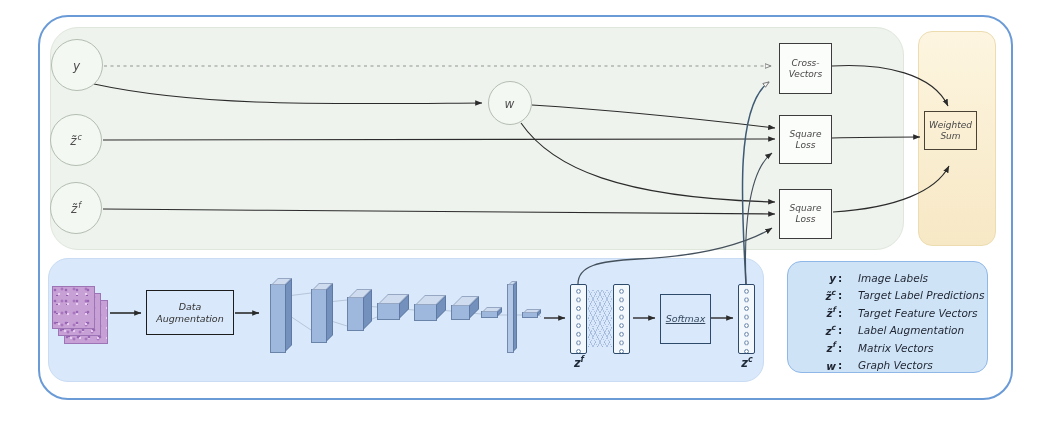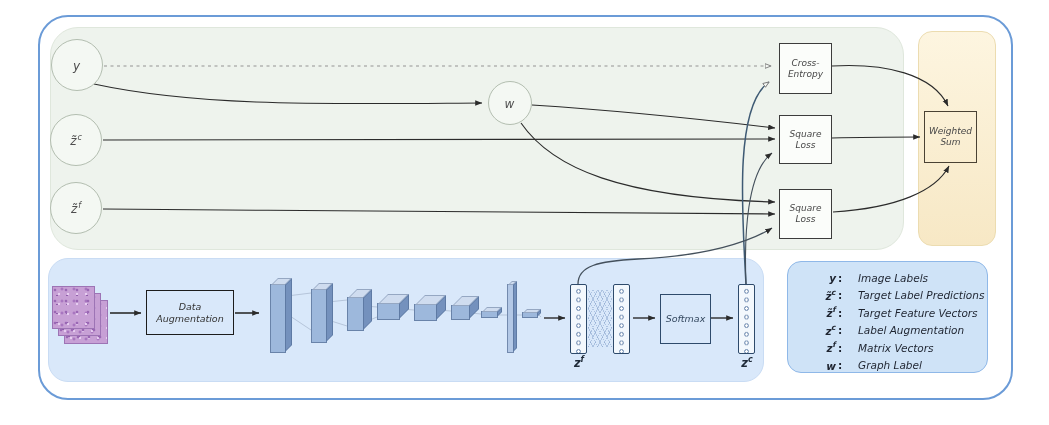--- a/index.html
+++ b/index.html
@@ -140,31 +140,31 @@
   </div>
   <div class="abs node" style="left:50px;top:182px;width:52px;height:52px;font-size:12px;">
     <span><span>z̃</span><sup>f</sup></span>
   </div>
   <div class="abs node" style="left:488px;top:81px;width:44px;height:44px;font-size:12px;">
     <span><span>w</span><sup></sup></span>
   </div>
 
   <div class="abs fbox white" style="left:779px;top:43px;width:53px;height:51px;font-size:9px;">
     <span>Cross-</span>
-    <span>Entropy</span>
+    <span>Vectors</span>
   </div>
   <div class="abs fbox white" style="left:779px;top:115px;width:53px;height:49px;font-size:9px;">
     <span>Square</span>
     <span>Loss</span>
   </div>
   <div class="abs fbox white" style="left:779px;top:189px;width:53px;height:50px;font-size:9px;">
     <span>Square</span>
     <span>Loss</span>
   </div>
-  <div class="abs fbox clear" style="left:924px;top:111px;width:53px;height:52px;font-size:9px;border-color:#4a4234;">
+  <div class="abs fbox clear" style="left:924px;top:111px;width:53px;height:39px;font-size:9px;border-color:#4a4234;">
     <span>Weighted</span>
     <span>Sum</span>
   </div>
 
   <div>
     <div class="abs patch" style="left:64px;top:300px;width:44px;height:44px;"></div>
     <div class="abs patch" style="left:58px;top:293px;"></div>
     <div class="abs patch" style="left:52px;top:286px;"></div>
   </div>
 
@@ -181,21 +181,21 @@
     <div class="abs blk" style="--d:10px;left:414px;top:304px;width:23px;height:17px;"></div>
     <div class="abs blk" style="--d:10px;left:451px;top:305px;width:19px;height:15px;"></div>
     <div class="abs blk" style="--d:5px; left:481px;top:311px;width:17px;height:7px;"></div>
     <div class="abs blk light" style="--d:4px; left:507px;top:284px;width:7px;height:69px;"></div>
     <div class="abs blk" style="--d:4px; left:522px;top:312px;width:16px;height:6px;"></div>
   </div>
 
   <div class="abs vcol" style="left:570px;top:284px;"></div>
   <div class="abs fan" style="left:588px;top:290px;width:24px;height:57px;"></div>
   <div class="abs vcol" style="left:613px;top:284px;"></div>
-  <div class="abs fbox clear" style="left:660px;top:294px;width:51px;height:50px;font-size:9.5px;border:1.6px solid #2e4a6b;color:#33475e;">
+  <div class="abs fbox clear" style="left:660px;top:294px;width:51px;height:50px;font-size:9.5px;border:1.6px solid #2e4a6b;color:#33475e;text-decoration:underline;">
     <span>Softmax</span>
   </div>
   <div class="abs vcol" style="left:738px;top:284px;"></div>
 
   <div class="abs vlabel" style="left:564px;top:355px;">
     <span>z</span><sup>f</sup>
   </div>
   <div class="abs vlabel" style="left:732px;top:355px;">
     <span>z</span><sup>c</sup>
   </div>
@@ -222,17 +222,17 @@
       <span class="legend-desc">Label Augmentation</span>
     </div>
     <div class="legend-row">
       <span class="legend-sym"><span>z</span><sup>f</sup></span>
       <span class="legend-colon">:</span>
       <span class="legend-desc">Matrix Vectors</span>
     </div>
     <div class="legend-row">
       <span class="legend-sym"><span>w</span><sup></sup></span>
       <span class="legend-colon">:</span>
-      <span class="legend-desc">Graph Label</span>
+      <span class="legend-desc">Graph Vectors</span>
     </div>
   </div>
 
 </div>
 
 </body></html>

